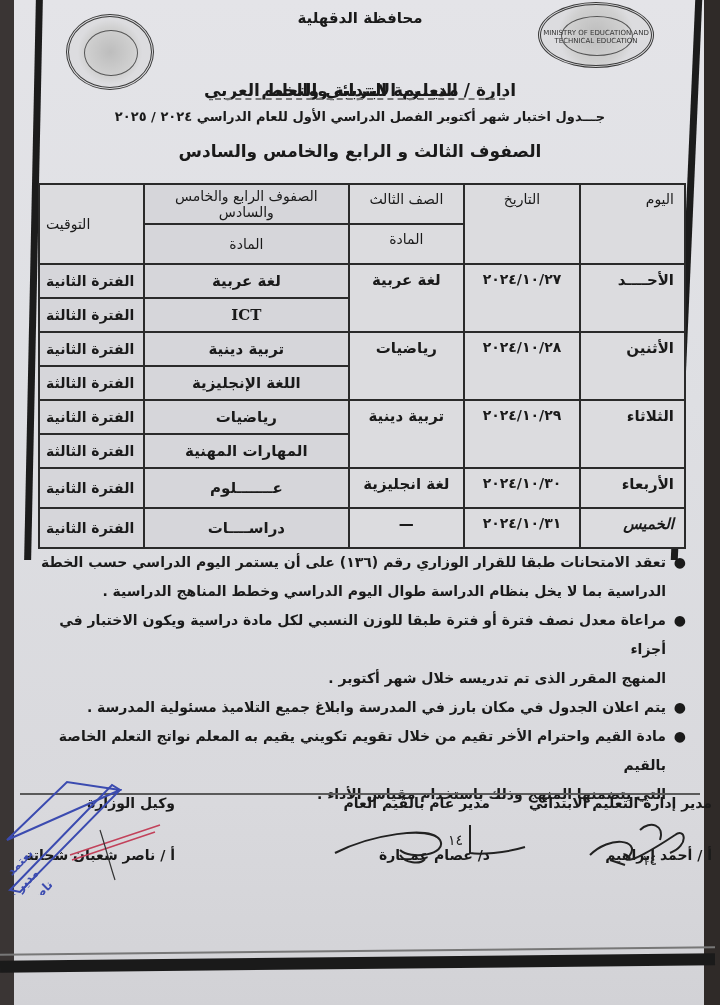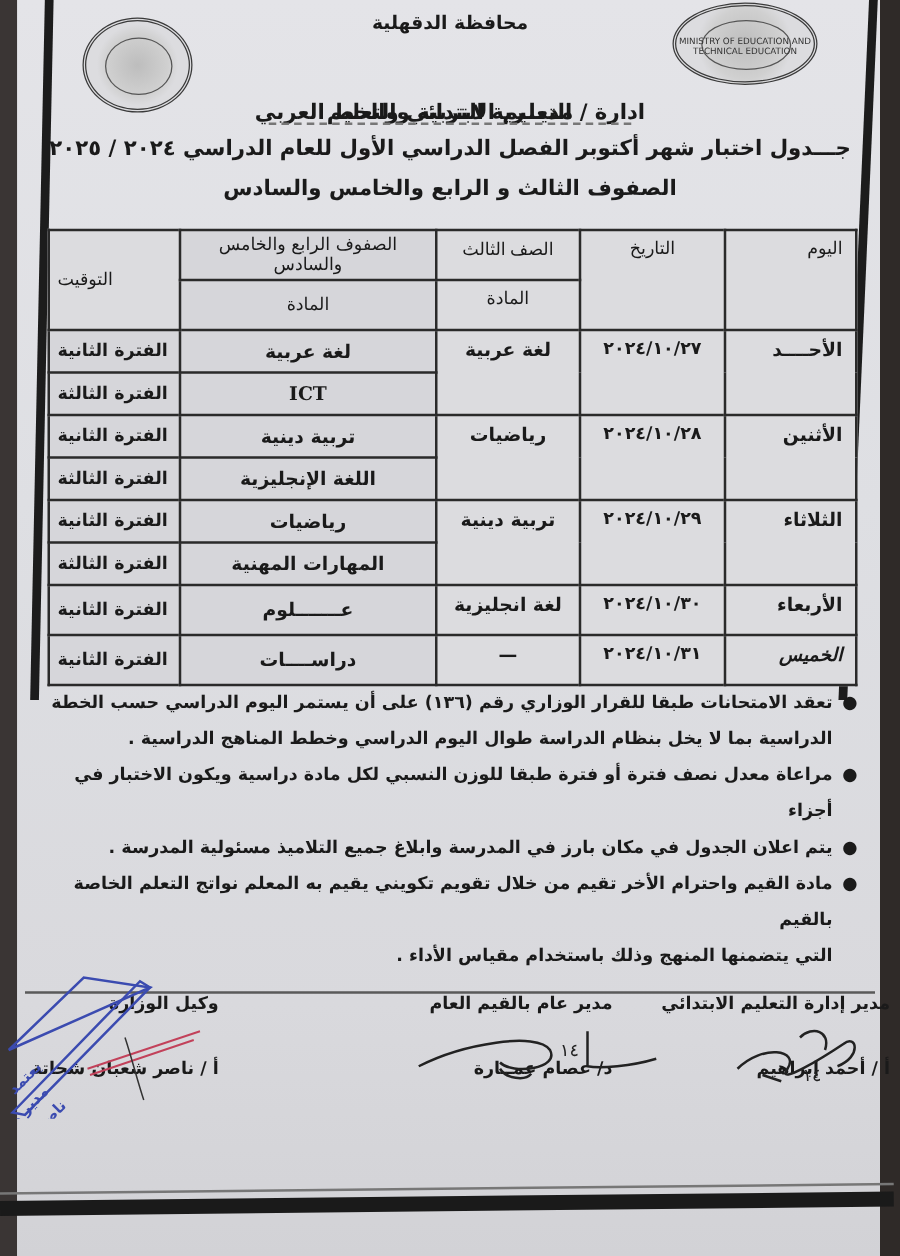--- a/index.html
+++ b/index.html
@@ -19,21 +19,21 @@
     .frame-right { position:absolute; left:683px; top:0; width:7px; height:560px; background:#1c1c1c; transform:skewX(-2.5deg); }
     .frame-bottom { position:absolute; left:0px; top:957px; width:715px; height:12px; background:#1a1a1a; transform:rotate(-0.6deg); }
     .frame-bottom-thin { position:absolute; left:0px; top:950px; width:715px; height:2px; background:#777; transform:rotate(-0.6deg); }
     .rule-line { position:absolute; left:20px; top:793px; width:680px; height:2px; background:#5a5a5a; }
 
     .header { position:absolute; left:0; top:0; width:720px; direction:rtl; text-align:center; font-weight:bold; }
     .hline { position:absolute; width:720px; left:0; text-align:center; }
     .h1 { top:9px; font-size:15px; }
     .h2 { top:44px; font-size:17px;margin-top:36px; }
     .h3 { top:80px; font-size:17px; }
-    .h4 { top:109px; font-size:17px; }
+    .h4 { top:109px; font-size:13px; }
     .h5 { top:141px; font-size:17px; }
     .underline-dash { position:absolute; left:215px; top:98px; width:290px; border-top:2px dashed #777; }
 
     .seal { position:absolute; border-radius:50%; border:3px double #3a3a3a; background:radial-gradient(circle,#bdbdbd 0%,#d0d0d0 45%,#dcdcdf 60%); }
     .seal-left { left:66px; top:14px; width:82px; height:70px; }
     .seal-right { left:538px; top:2px; width:110px; height:60px; }
     .seal-inner { position:absolute; left:18%; top:18%; width:64%; height:64%; border-radius:50%; border:1px solid #555; }
     .seal-text { position:absolute; width:100%; text-align:center; font-size:7px; color:#333; top:40%; direction:ltr; font-family:"DejaVu Sans", sans-serif; }
 
     table.sched {
@@ -91,21 +91,21 @@
   <div class="underline-dash"></div>
   <div class="hline h4">جـــدول اختبار شهر أكتوبر الفصل الدراسي الأول للعام الدراسي ٢٠٢٤ / ٢٠٢٥</div>
   <div class="hline h5">الصفوف الثالث و الرابع والخامس والسادس</div>
 </div>
 
 <table class="sched">
   <tbody>
       <tr>
     <td class="col-day thead-cell" rowspan="2">اليوم</td>
     <td class="col-date thead-cell" rowspan="2">التاريخ</td>
-    <td class="col-g3 thead-cell" style="vertical-align:middle;padding-top:0;font-family:Liberation Serif, serif;">الصف الثالث</td>
+    <td class="col-g3 thead-cell" style="vertical-align:middle;padding-top:0;">الصف الثالث</td>
     <td class="col-g46 thead-cell inner">الصفوف الرابع والخامس والسادس</td>
     <td class="col-time thead-cell" rowspan="2" style="text-align:center;">التوقيت</td>
   </tr>
   <tr>
     <td class="col-g3 thead-cell" style="vertical-align:middle;padding-top:0;">المادة</td>
     <td class="col-g46 thead-cell inner">المادة</td>
   </tr>
 
   <tr>
     <td class="col-day" rowspan="2">الأحــــد</td>
@@ -163,20 +163,21 @@
 
 <div class="notes">
   <div class="note">
     <span class="bullet">●</span>
     <div>تعقد الامتحانات طبقا للقرار الوزاري رقم (١٣٦) على أن يستمر اليوم الدراسي حسب الخطة</div>
     <div>الدراسية بما لا يخل بنظام الدراسة طوال اليوم الدراسي وخطط المناهج الدراسية .</div>
   </div>
   <div class="note">
     <span class="bullet">●</span>
     <div>مراعاة معدل نصف فترة أو فترة طبقا للوزن النسبي لكل مادة دراسية ويكون الاختبار في أجزاء</div>
+    <div>المنهج المقرر الذى تم تدريسه خلال شهر أكتوبر .</div>
   </div>
   <div class="note">
     <span class="bullet">●</span>
     <div>يتم اعلان الجدول في مكان بارز في المدرسة وابلاغ جميع التلاميذ مسئولية المدرسة .</div>
   </div>
   <div class="note">
     <span class="bullet">●</span>
     <div>مادة القيم واحترام الأخر تقيم من خلال تقويم تكويني يقيم به المعلم نواتج التعلم الخاصة بالقيم</div>
     <div>التي يتضمنها المنهج وذلك باستخدام مقياس الأداء .</div>
   </div>

